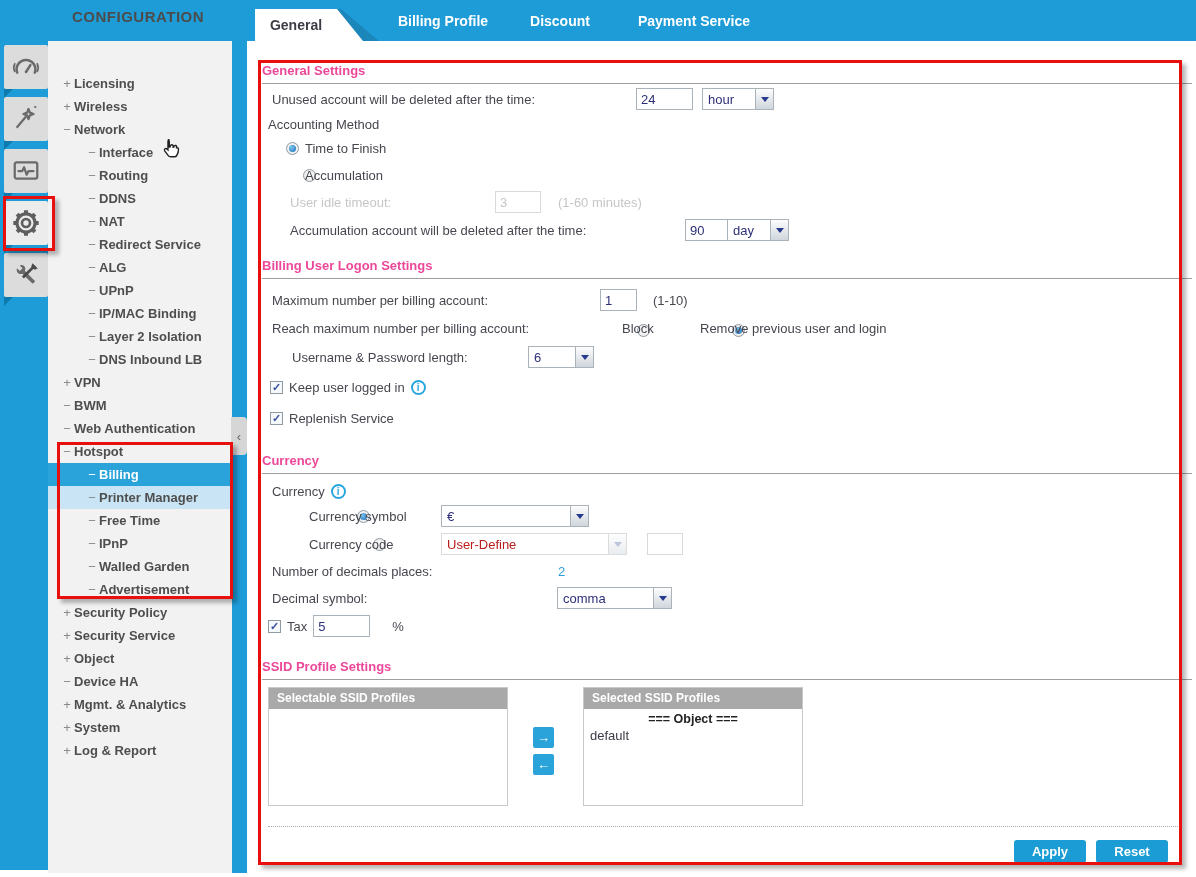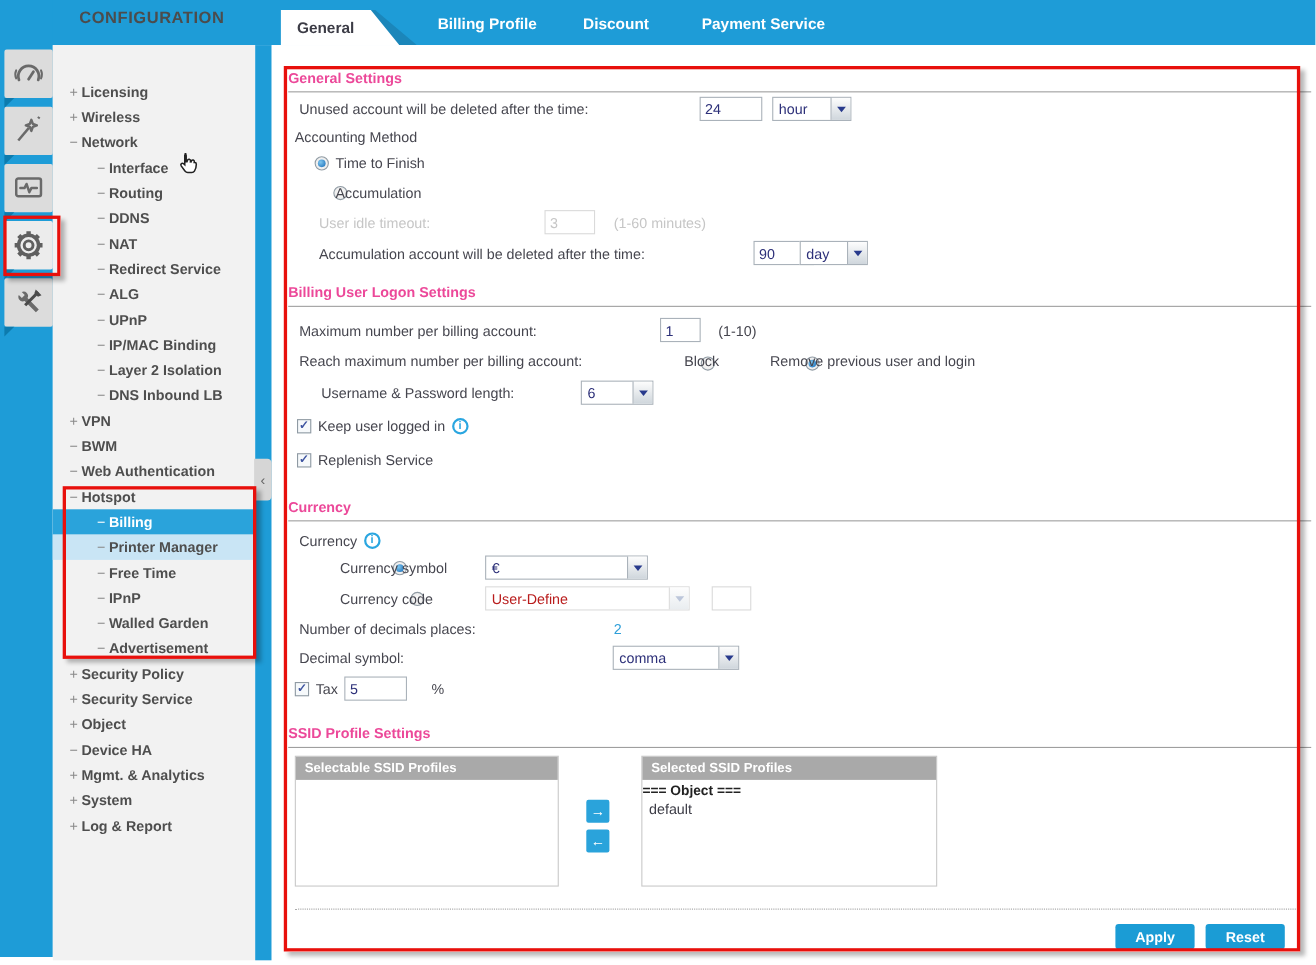--- a/index.html
+++ b/index.html
@@ -62,21 +62,21 @@
        color:#3e54a0;font-weight:bold;cursor:pointer;flex:0 0 13px;}
   .info{width:15px;height:15px;border-radius:50%;border:2px solid #2aa6e0;box-sizing:border-box;
        color:#2aa6e0;font-weight:bold;font-size:10px;display:inline-flex;align-items:center;
        justify-content:center;cursor:pointer;}
   .flexrow{display:flex;align-items:center;gap:6px;}
   .bluebtn{background:#1b9cd5;color:#fff;font-weight:bold;font-size:13px;border-radius:3px;
        width:72px;height:23px;display:flex;align-items:center;justify-content:center;cursor:pointer;}
   .listbox{border:1px solid #c9c9c9;background:#fff;box-sizing:border-box;}
   .lb-head{height:21px;background:#a9a9a9;color:#fff;font-weight:bold;font-size:12px;
        line-height:21px;padding-left:8px;}
-  .objhead{text-align:left;font-weight:bold;color:#222;font-size:12.5px;padding-top:3px;}
+  .objhead{text-align:center;font-weight:bold;color:#222;font-size:12.5px;padding-top:3px;}
   .lb-item{padding:2px 0 0 6px;color:#3c3c46;cursor:pointer;}
   .arrbtn{width:21px;height:21px;background:#2aa3db;color:#fff;border-radius:2px;display:flex;
        align-items:center;justify-content:center;font-size:13px;font-weight:bold;cursor:pointer;}
   .dotted{border-top:1px dotted #a9a9a9;height:0;}
   .blue-val{color:#2e9fd9;}
   
   .ann{border:3px solid #e8100c;box-shadow:4px 4px 4px rgba(0,0,0,.28);z-index:60;pointer-events:none;}
 </style>
 </head>
 <body>
@@ -186,21 +186,21 @@
     <span class="lbl" style="margin-left:16px;">%</span>
   </div>
 
   
   <div class="abs sec-title" style="left:15px;top:618px;width:930px;">SSID Profile Settings</div>
   <div class="abs listbox" style="left:21px;top:646px;width:240px;height:119px;">
     <div class="lb-head">Selectable SSID Profiles</div>
   </div>
   <div class="abs arrbtn" style="left:286px;top:686px;">→</div>
   <div class="abs arrbtn" style="left:286px;top:713px;">←</div>
-  <div class="abs listbox" style="left:336px;top:646px;width:269px;height:119px;">
+  <div class="abs listbox" style="left:336px;top:646px;width:220px;height:119px;">
     <div class="lb-head">Selected SSID Profiles</div>
     <div class="objhead">=== Object ===</div>
     <div>
 
     <div class="lb-item">default</div>
       </div>
   </div>
 
   <div class="abs dotted" style="left:21px;top:785px;width:912px;"></div>
   <div class="abs bluebtn" style="left:767px;top:799px;">Apply</div>

